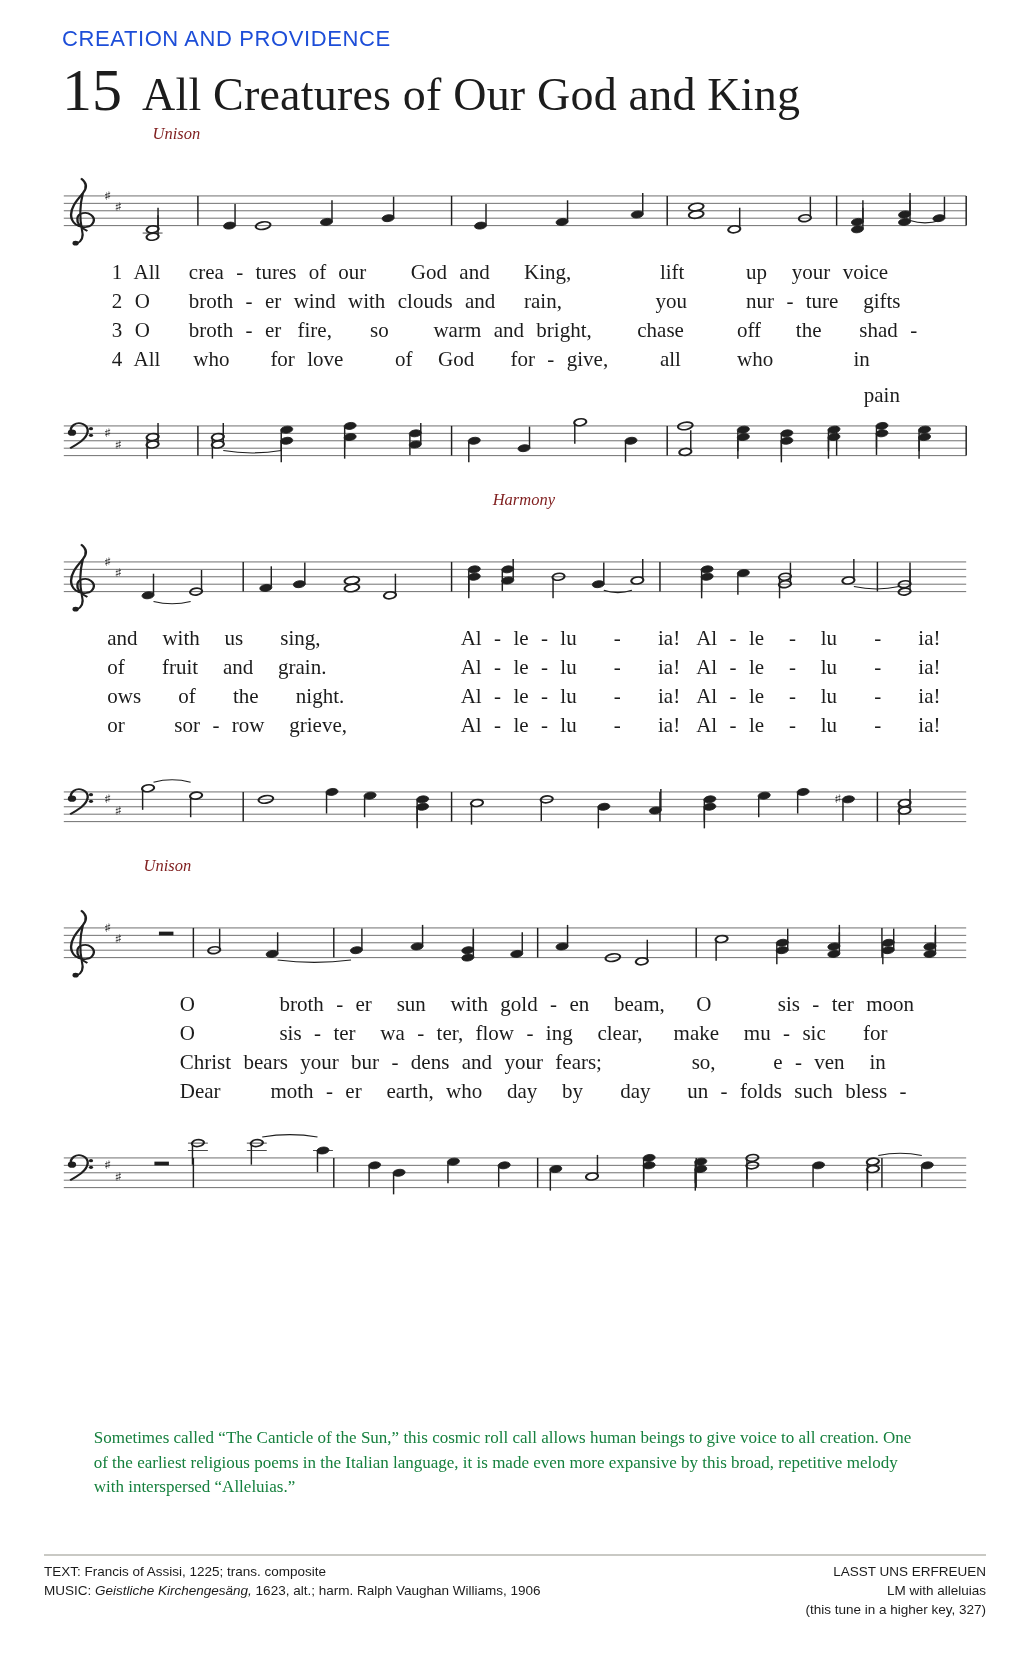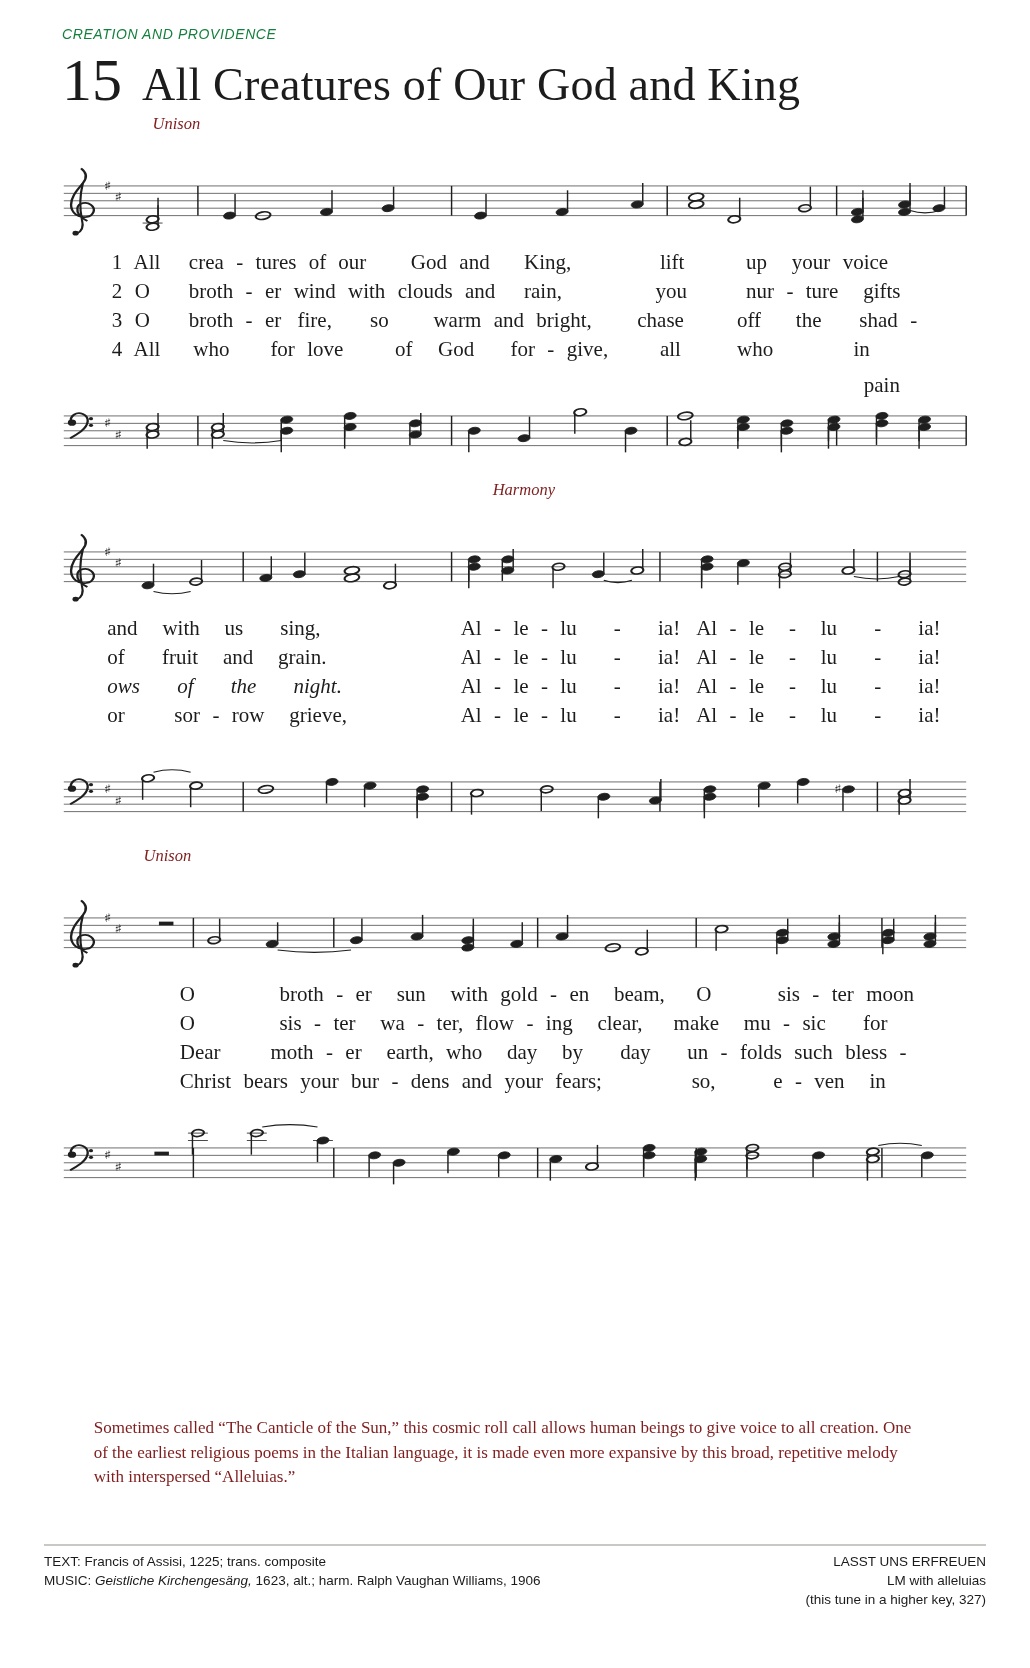--- a/index.html
+++ b/index.html
@@ -5,39 +5,39 @@
   html,body{margin:0;padding:0;}
   body{
     width:1030px;height:1668px;overflow:hidden;
     background:#ffffff;color:#1c1c1c;
     font-family:"Liberation Serif", serif;
   }
   .page{padding:26px 62px 0 62px;}
 
   .category{
     font-family:"Liberation Sans", sans-serif;
-    font-size:14px;letter-spacing:.6px;color:#15803d;font-style:italic;
+    font-size:22px;letter-spacing:.6px;color:#1d4ed8;
   }
   .title-row{display:flex;align-items:baseline;gap:20px;margin:8px 0 4px 0;}
   .hymn-number{font-size:60px;line-height:1;}
   .hymn-title{font-size:46px;line-height:1;margin:0;font-weight:normal;letter-spacing:.2px;}
 
   .system{margin-top:2px;}
   .sys-label-row{position:relative;height:22px;}
   .sys-label{
     position:absolute;font-style:italic;font-size:16.5px;color:#7f1d1d;
   }
   svg.staff{display:block;width:100%;height:112px;}
   .lyrics{margin:2px 0 0 0;}
   .lyric-line{position:relative;height:29px;font-size:21px;}
   .seg{position:absolute;top:0;white-space:pre;word-spacing:.34em;}
 
   .commentary{
     margin:206px 0 0 3.5%;width:91%;
-    font-size:17px;line-height:24.5px;color:#7f1d1d;
+    font-size:17px;line-height:24.5px;color:#15803d;
   }
   .rule{
     border:none;border-top:2px solid #c9c9c4;
     margin:54px -18px 6px -18px;
   }
   .credits{
     display:flex;justify-content:space-between;align-items:flex-start;
     font-family:"Liberation Sans", sans-serif;
     font-size:13.5px;line-height:19px;color:#1b1b1b;
     margin:0 -18px;
@@ -296,21 +296,21 @@
           <span class="seg" style="left: 5%;">and  with  us   sing,</span>
           <span class="seg" style="left: 44%;">Al - le - lu   -   ia!</span>
           <span class="seg" style="left: 70%;">Al - le  -  lu   -   ia!</span>
         </div>
         <div class="lyric-line">
           <span class="seg" style="left: 5%;">of   fruit  and  grain.</span>
           <span class="seg" style="left: 44%;">Al - le - lu   -   ia!</span>
           <span class="seg" style="left: 70%;">Al - le  -  lu   -   ia!</span>
         </div>
         <div class="lyric-line">
-          <span class="seg" style="left: 5%; font-style: italic;">ows   of   the   night.</span>
+          <span class="seg" style="left: 5%;">ows   of   the   night.</span>
           <span class="seg" style="left: 44%;">Al - le - lu   -   ia!</span>
           <span class="seg" style="left: 70%;">Al - le  -  lu   -   ia!</span>
         </div>
         <div class="lyric-line">
           <span class="seg" style="left: 5%;">or    sor - row  grieve,</span>
           <span class="seg" style="left: 44%;">Al - le - lu   -   ia!</span>
           <span class="seg" style="left: 70%;">Al - le  -  lu   -   ia!</span>
         </div>
       </div>
     <svg class="staff" viewBox="0 -34 1000 166" preserveAspectRatio="none">
@@ -435,28 +435,28 @@
           <span class="seg" style="left: 24%;">broth - er  sun  with gold - en  beam,</span>
           <span class="seg" style="left: 70%;">O</span>
           <span class="seg" style="left: 79%;">sis - ter moon</span>
         </div>
         <div class="lyric-line">
           <span class="seg" style="left: 13%;">O</span>
           <span class="seg" style="left: 24%;">sis - ter  wa - ter, flow - ing  clear,</span>
           <span class="seg" style="left: 67.5%;">make  mu - sic   for</span>
         </div>
         <div class="lyric-line">
+          <span class="seg" style="left: 13%;">Christ bears your bur - dens and your fears;</span>
+          <span class="seg" style="left: 69.5%;">so,</span>
+          <span class="seg" style="left: 78.5%;">e - ven  in</span>
+        </div>
+        <div class="lyric-line">
           <span class="seg" style="left: 13%;">Dear</span>
           <span class="seg" style="left: 23%;">moth - er  earth, who  day  by   day</span>
           <span class="seg" style="left: 69%;">un - folds such bless -</span>
-        </div>
-        <div class="lyric-line">
-          <span class="seg" style="left: 13%;">Christ bears your bur - dens and your fears;</span>
-          <span class="seg" style="left: 69.5%;">so,</span>
-          <span class="seg" style="left: 78.5%;">e - ven  in</span>
         </div>
       </div>
     <svg class="staff" viewBox="0 -34 1000 166" preserveAspectRatio="none">
         <line x1="2" y1="40" x2="998" y2="40" stroke="#4a4a4a" stroke-width="1"></line>
         <line x1="2" y1="51" x2="998" y2="51" stroke="#4a4a4a" stroke-width="1"></line>
         <line x1="2" y1="62" x2="998" y2="62" stroke="#4a4a4a" stroke-width="1"></line>
         <line x1="2" y1="73" x2="998" y2="73" stroke="#4a4a4a" stroke-width="1"></line>
         <line x1="2" y1="84" x2="998" y2="84" stroke="#4a4a4a" stroke-width="1"></line>
         <line x1="145" y1="40" x2="145" y2="84" stroke="#1f1f1f" stroke-width="1.6"></line>
         <line x1="300" y1="40" x2="300" y2="84" stroke="#1f1f1f" stroke-width="1.6"></line>

